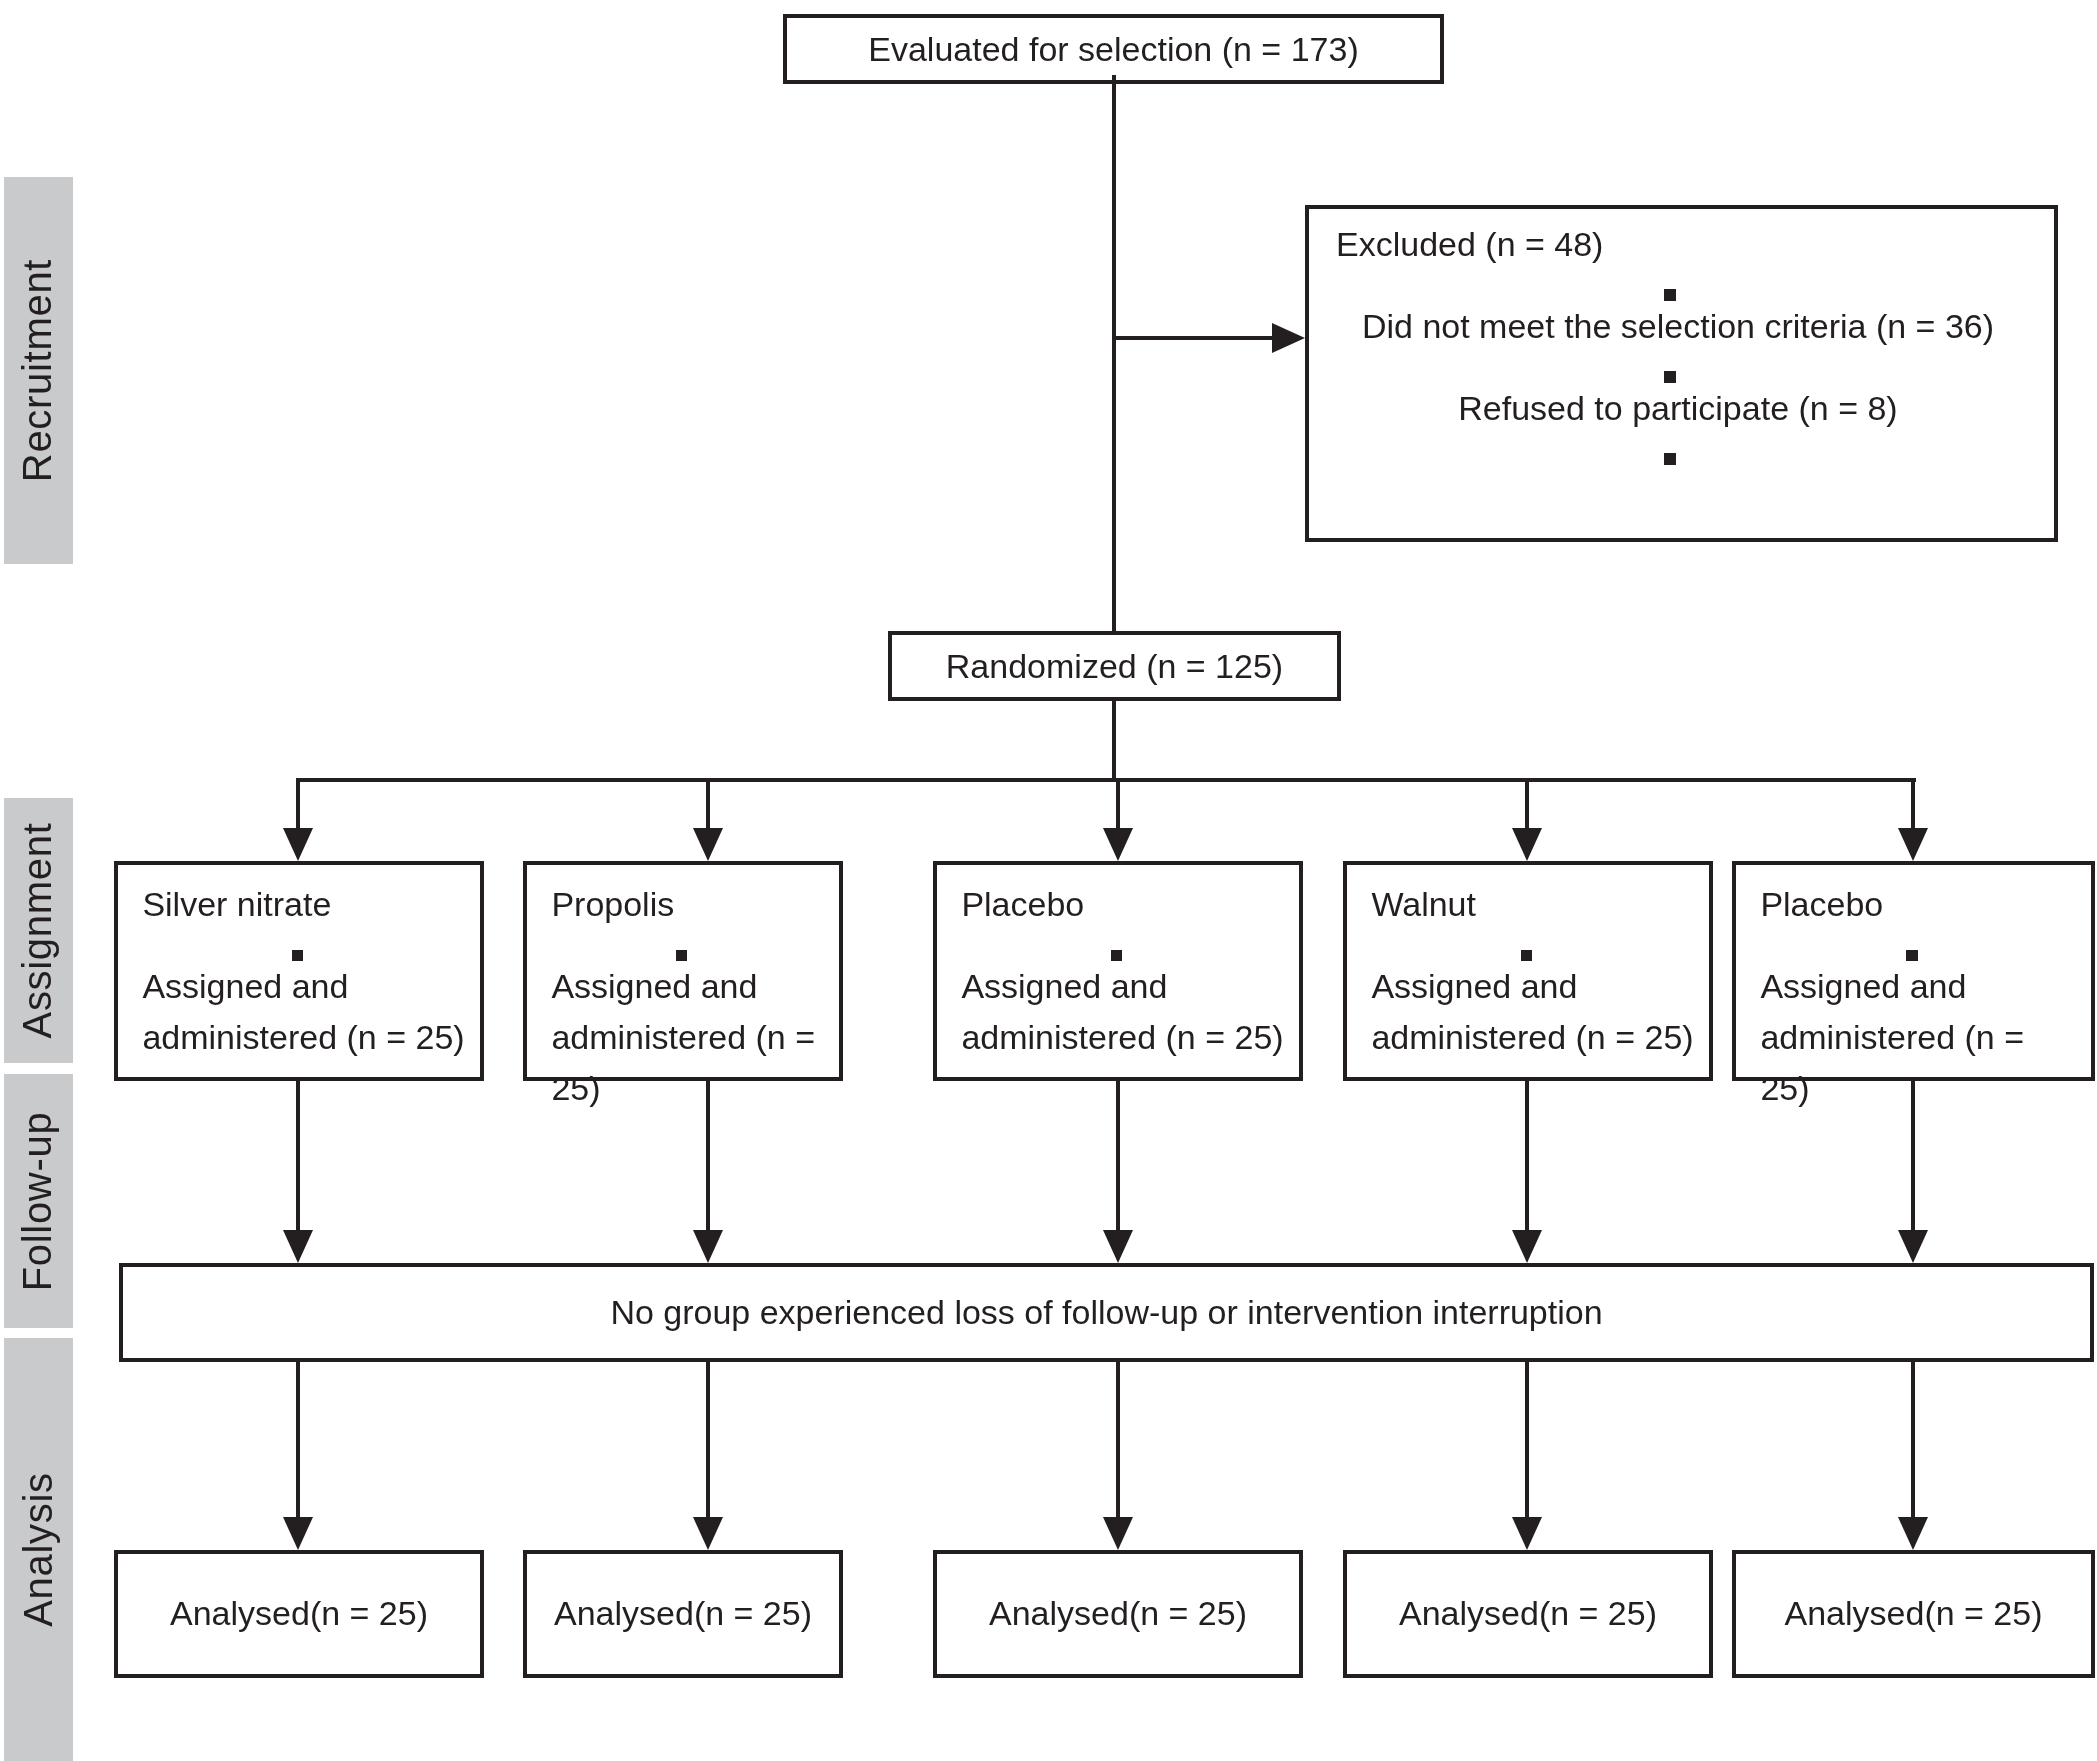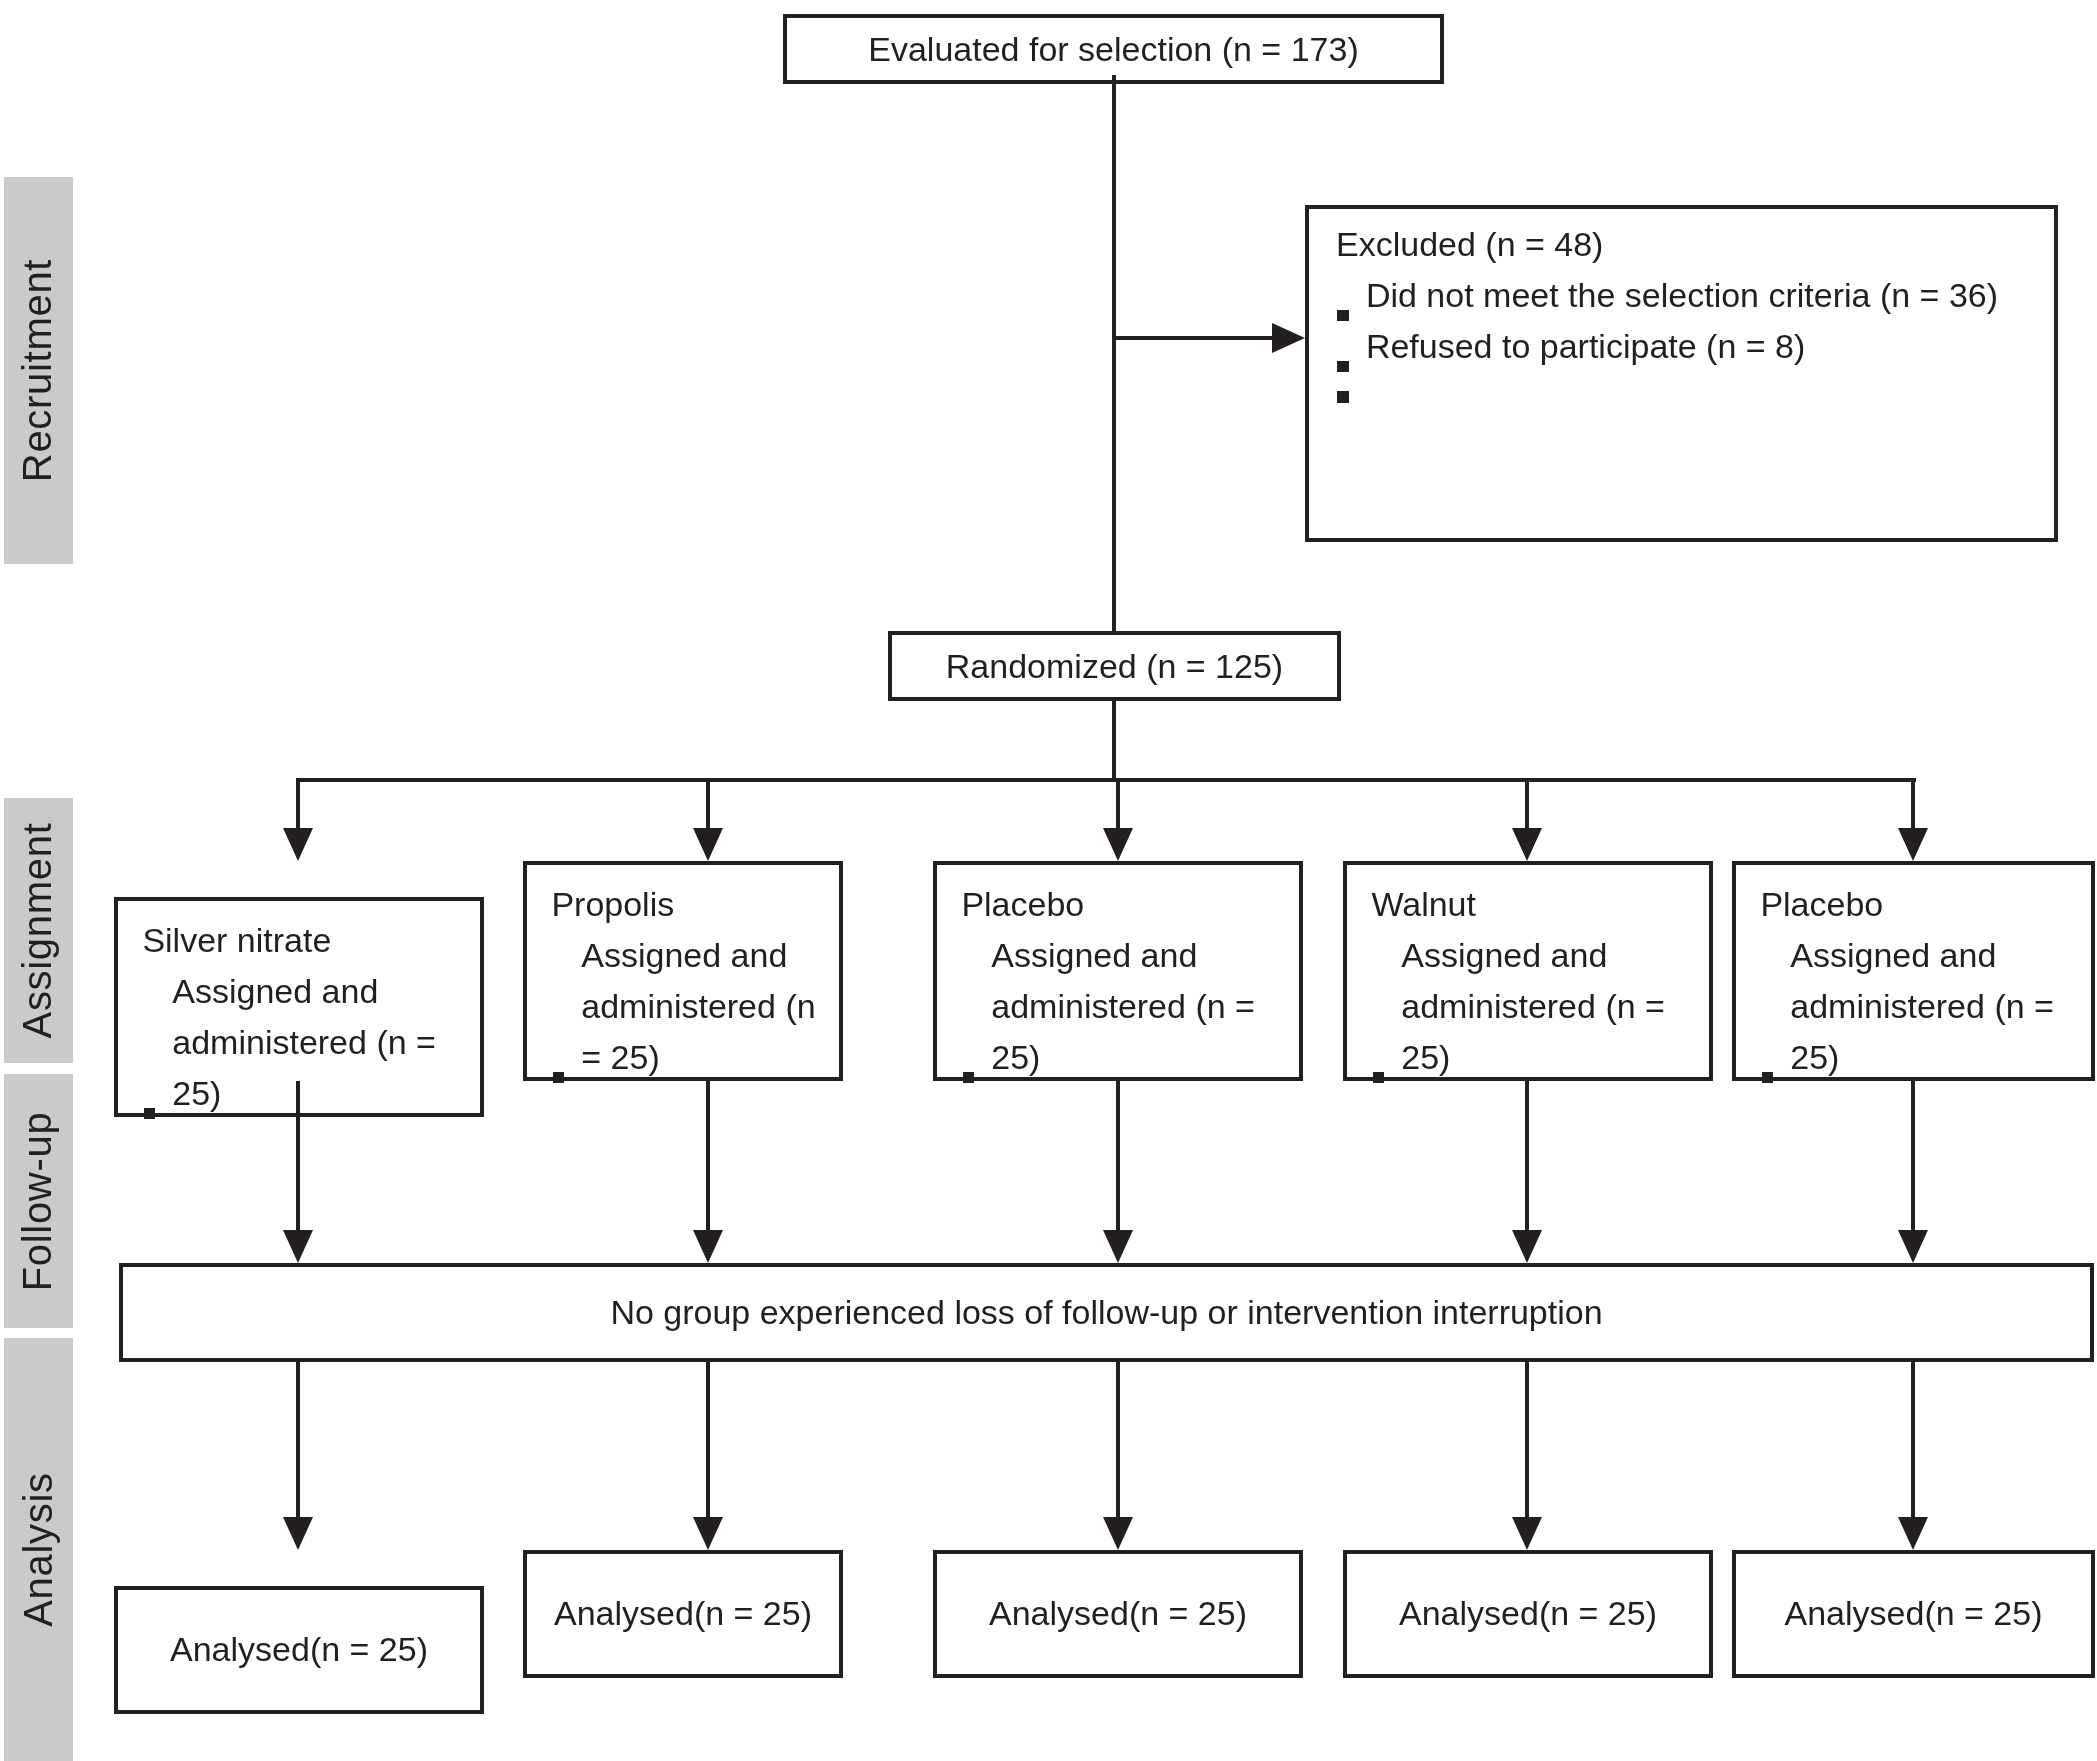--- a/index.html
+++ b/index.html
@@ -69,30 +69,31 @@
   .analysed-box {
     top: 1550px;
     height: 128px;
     display: flex;
     flex-direction: row;
     align-items: center;
     justify-content: center;
     text-align: center;
     line-height: 1.4;
   }
-  .col1 { left: 114px;  width: 370px; margin-top: 36px; }
+  .col1 { left: 114px;  width: 370px; }
   .col2 { left: 523px;  width: 320px; }
   .col3 { left: 933px; width: 370px; }
   .col4 { left: 1343px; width: 370px; }
   .col5 { left: 1732px; width: 363px; }
 
   
   .bullet-row {
     display: flex;
-    align-items: flex-end;
+    align-items: center;
+    flex-direction: column;
   }
   .bullet-sq {
     flex: 0 0 auto;
     width: 11.5px;
     height: 11.5px;
     background: #231f20;
     margin: 19.4px 17px 0 1.4px;
   }
 
   

